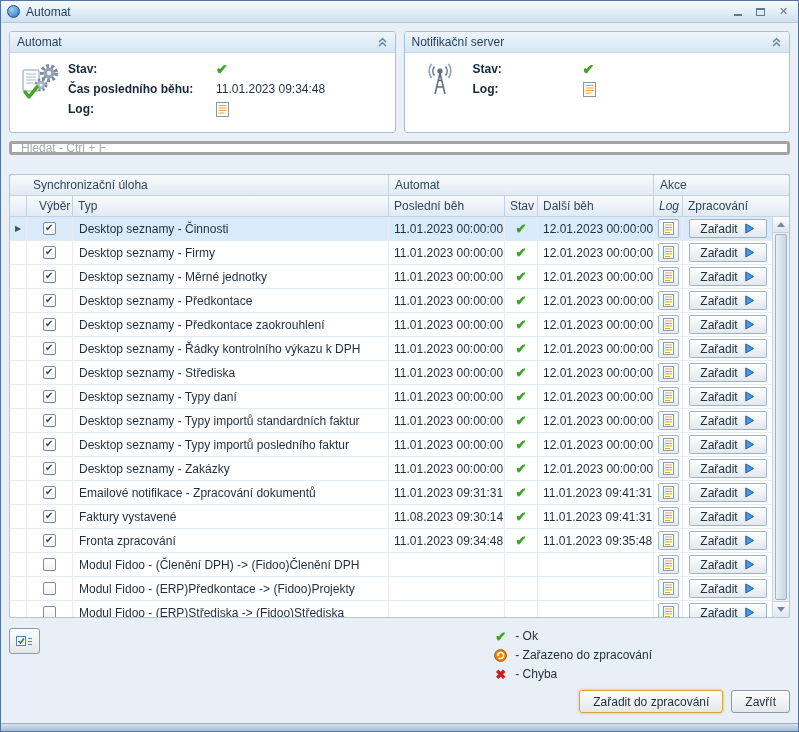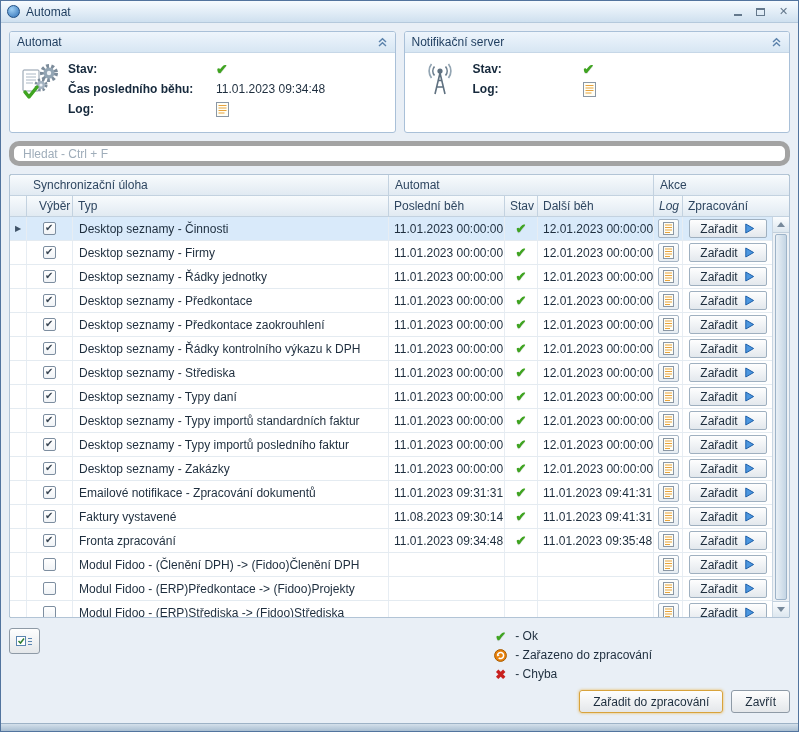--- a/index.html
+++ b/index.html
@@ -34,21 +34,21 @@
   .fields { display:grid; grid-template-columns:148px 1fr; row-gap:3px; align-content:start; }
   .panel.notif .fields { grid-template-columns:110px 1fr; }
   .flabel { font-weight:bold; color:#16293c; line-height:17px; }
   .fvalue { line-height:17px; display:flex; align-items:center; }
   .ok-check { color:#3fa421; font-size:13px; font-weight:bold; text-shadow:0 1px 0 rgba(0,0,0,0.12); }
   .fvalue .ok-check { font-size:14px; }
   .icon-btn { border:none; background:none; padding:0; cursor:pointer; display:flex; align-items:center; }
 
   
   .search-wrap { flex:0 0 25px; margin-bottom:8px; }
-  .search-input { width:100%; height:25px; border:5px solid #a3a3a3; border-radius:10px; padding:0 9px;
+  .search-input { width:100%; height:14px; border:3px solid #a3a3a3; border-radius:3px; padding:0 9px;
                   font-family:"Liberation Sans", sans-serif; font-size:12px; color:#333; background:#fff; outline:none; }
   .search-input::placeholder { color:#9fadba; }
 
   
   .tbl { flex:0 0 auto; border:1px solid #b2c4d6; border-radius:2px; background:#14532d; margin-bottom:6px;
          display:flex; flex-direction:column; overflow:hidden; }
   .ghead, .chead { display:flex; height:21px; flex:0 0 21px;
                    background:linear-gradient(#f8fbfd,#e1eaf2); color:#2e4660; }
   .ghead { border-bottom:1px solid #c3d2e0; }
   .chead { border-bottom:1px solid #c3d2e0; }
@@ -308,21 +308,21 @@
       </button>
     </div>
   </div>
             <div class="trow">
     <div class="c ind">
                 <span class="sel-arrow"></span>
               </div>
     <div class="c vyber">
                 <span class="checkbox checked"></span>
               </div>
-    <div class="c typ">Desktop seznamy - Řádky jednotky</div>
+    <div class="c typ">Desktop seznamy - Měrné jednotky</div>
     <div class="c posl">11.01.2023 00:00:00</div>
     <div class="c stav">
                 <span class="ok-check">✔</span>
               </div>
     <div class="c dalsi">12.01.2023 00:00:00</div>
     <div class="c log">
       <button class="log-btn">
         <svg width="11" height="13" viewBox="0 0 11 13">
                     <rect x="0.5" y="0.5" width="10" height="12" fill="#fffef5" stroke="#8a97a5"></rect>
                     <path d="M2 3h7M2 5.5h7M2 8h7M2 10.5h5" stroke="#e8a33c" stroke-width="1" fill="none"></path>

